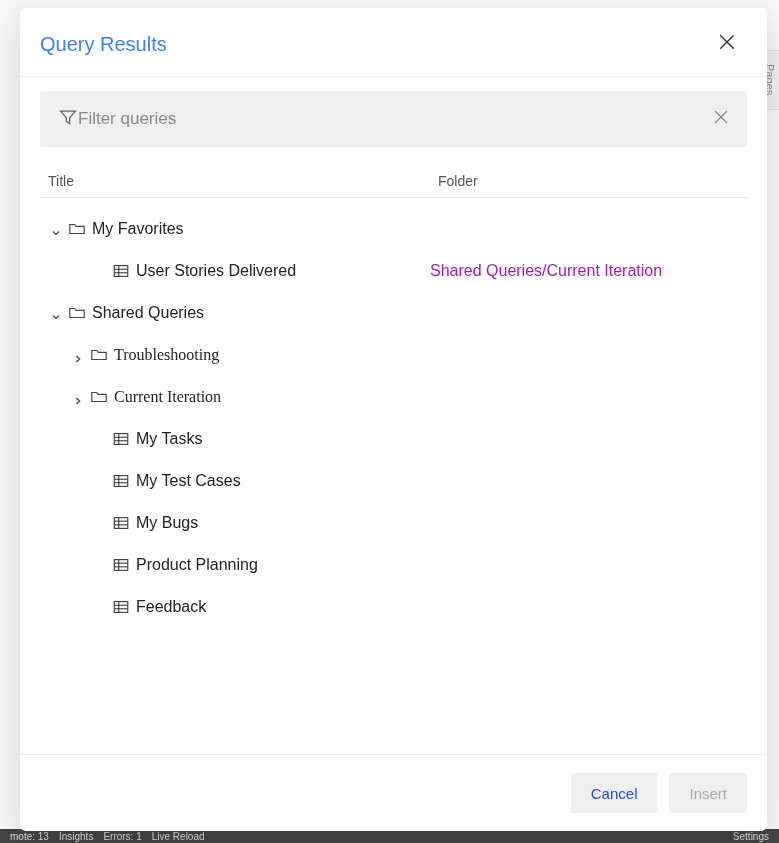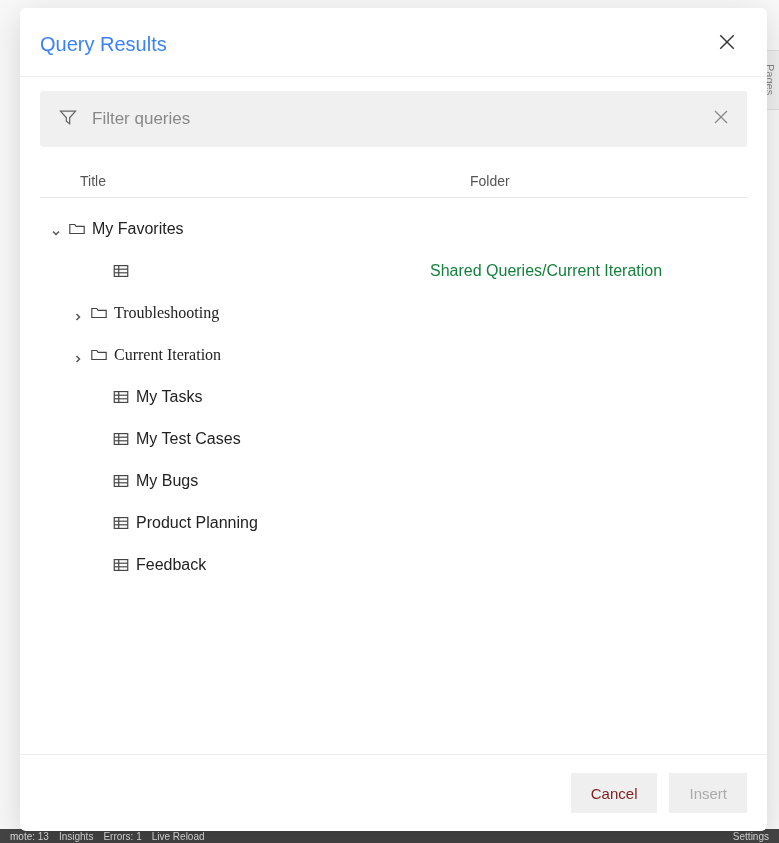--- a/index.html
+++ b/index.html
@@ -73,21 +73,21 @@
       border-top: 1px solid #eee;
       padding-top: 14px;
     }
     .search-box {
       background: #f0f0f0;
       border-radius: 3px;
       height: 56px;
       display: flex;
       align-items: center;
       padding: 0 18px;
-      gap: 14px;
+      gap: 0;
       position: relative;
     }
     .search-box input {
       flex: 1;
       border: none;
       background: transparent;
       font-size: 17px;
       color: #333;
       outline: none;
     }
@@ -102,41 +102,41 @@
     }
     .clear-search svg { width: 16px; height: 16px; }
     .table-header {
       display: flex;
       margin-top: 18px;
       padding: 8px 8px;
       border-bottom: 1px solid #e6e6e6;
       font-size: 14px;
       color: #555;
     }
-    .col-title { width: 390px; margin-left: 32px; }
+    .col-title { width: 390px; }
     .col-folder { flex: 1; }
     .tree {
       margin-top: 10px;
       font-size: 16px;
       color: #222;
     }
     .tree-row {
       display: flex;
       align-items: center;
       height: 42px;
       cursor: pointer;
     }
     .tree-cell-title {
       width: 390px;
       display: flex;
       align-items: flex-end;
     }
     .tree-cell-folder {
       flex: 1;
-      color: #15803d;
+      color: #a21caf;
     }
     .indent-0 { padding-left: 8px; }
     .indent-1 { padding-left: 30px; font-family: Liberation Serif, serif; }
     .indent-2 { padding-left: 52px; }
     .chevron {
       width: 16px;
       display: inline-flex;
       justify-content: center;
       color: #555;
       margin-right: 4px;
@@ -157,21 +157,21 @@
       justify-content: flex-end;
       gap: 12px;
     }
     .btn {
       height: 40px;
       padding: 0 20px;
       font-size: 15px;
       border: none;
       cursor: pointer;
       background: #efefef;
-      color: #7f1d1d;
+      color: #1d4ed8;
     }
     .btn.disabled {
       color: #aaa;
       cursor: default;
     }
     .status-bar {
       position: absolute;
       left: 0;
       right: 0;
       bottom: 0;
@@ -269,22 +269,39 @@
               </svg>
             </span>
             <span class="node-icon">
               <svg viewBox="0 0 20 20" fill="none" stroke="currentColor" stroke-width="1.3">
                 <rect x="2.5" y="4" width="15" height="12"></rect>
                 <line x1="2.5" y1="8" x2="17.5" y2="8"></line>
                 <line x1="2.5" y1="12" x2="17.5" y2="12"></line>
                 <line x1="7.5" y1="4" x2="7.5" y2="16"></line>
               </svg>
             </span>
+            <span>User Stories Delivered</span>
           </div>
           <div class="tree-cell-folder">Shared Queries/Current Iteration</div>
+        </div>
+        <div class="tree-row">
+          <div class="tree-cell-title indent-0">
+            <span class="chevron">
+              <svg width="10" height="10" viewBox="0 0 10 10" fill="none" stroke="currentColor" stroke-width="1.5">
+                <polyline points="2,3.5 5,6.5 8,3.5"></polyline>
+              </svg>
+            </span>
+            <span class="node-icon">
+              <svg viewBox="0 0 20 20" fill="none" stroke="currentColor" stroke-width="1.3">
+                <path d="M2 5 L2 15 L18 15 L18 7 L9 7 L7.5 5 Z"></path>
+              </svg>
+            </span>
+            <span>Shared Queries</span>
+          </div>
+          <div class="tree-cell-folder"></div>
         </div>
         <div class="tree-row">
           <div class="tree-cell-title indent-1">
             <span class="chevron">
               <svg width="10" height="10" viewBox="0 0 10 10" fill="none" stroke="currentColor" stroke-width="1.5">
                 <polyline points="3.5,2 6.5,5 3.5,8"></polyline>
               </svg>
             </span>
             <span class="node-icon">
               <svg viewBox="0 0 20 20" fill="none" stroke="currentColor" stroke-width="1.3">

